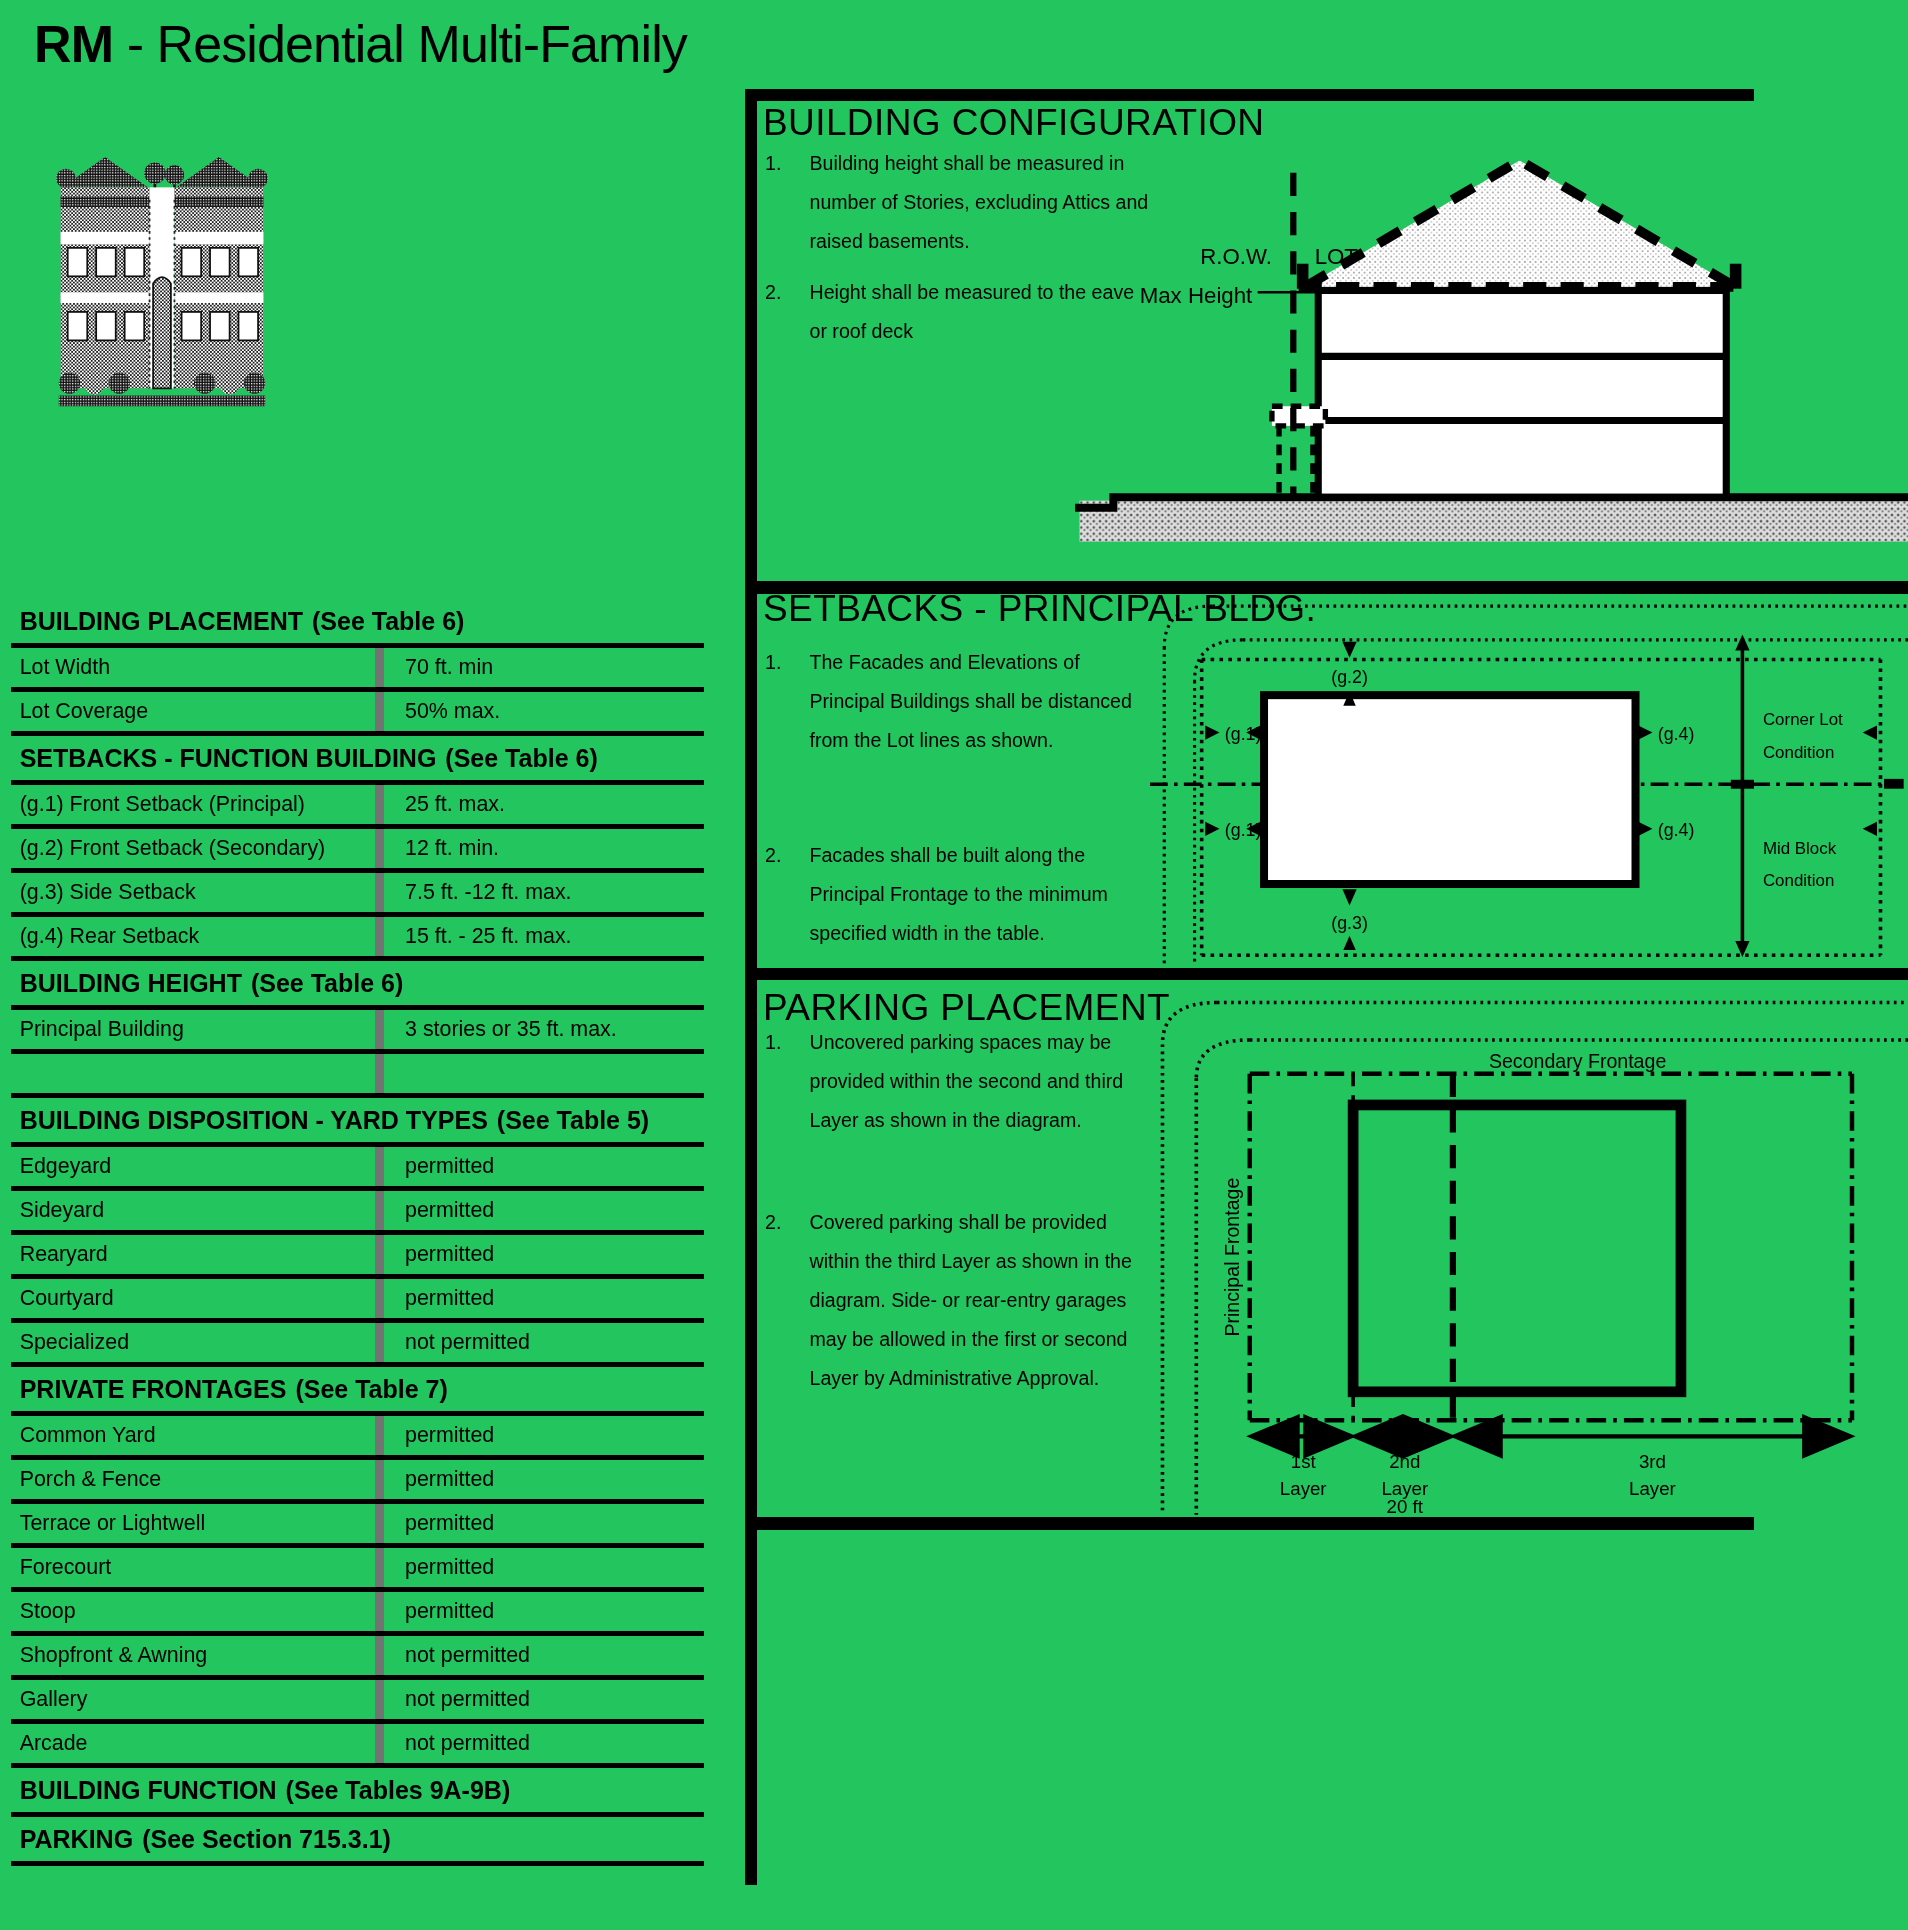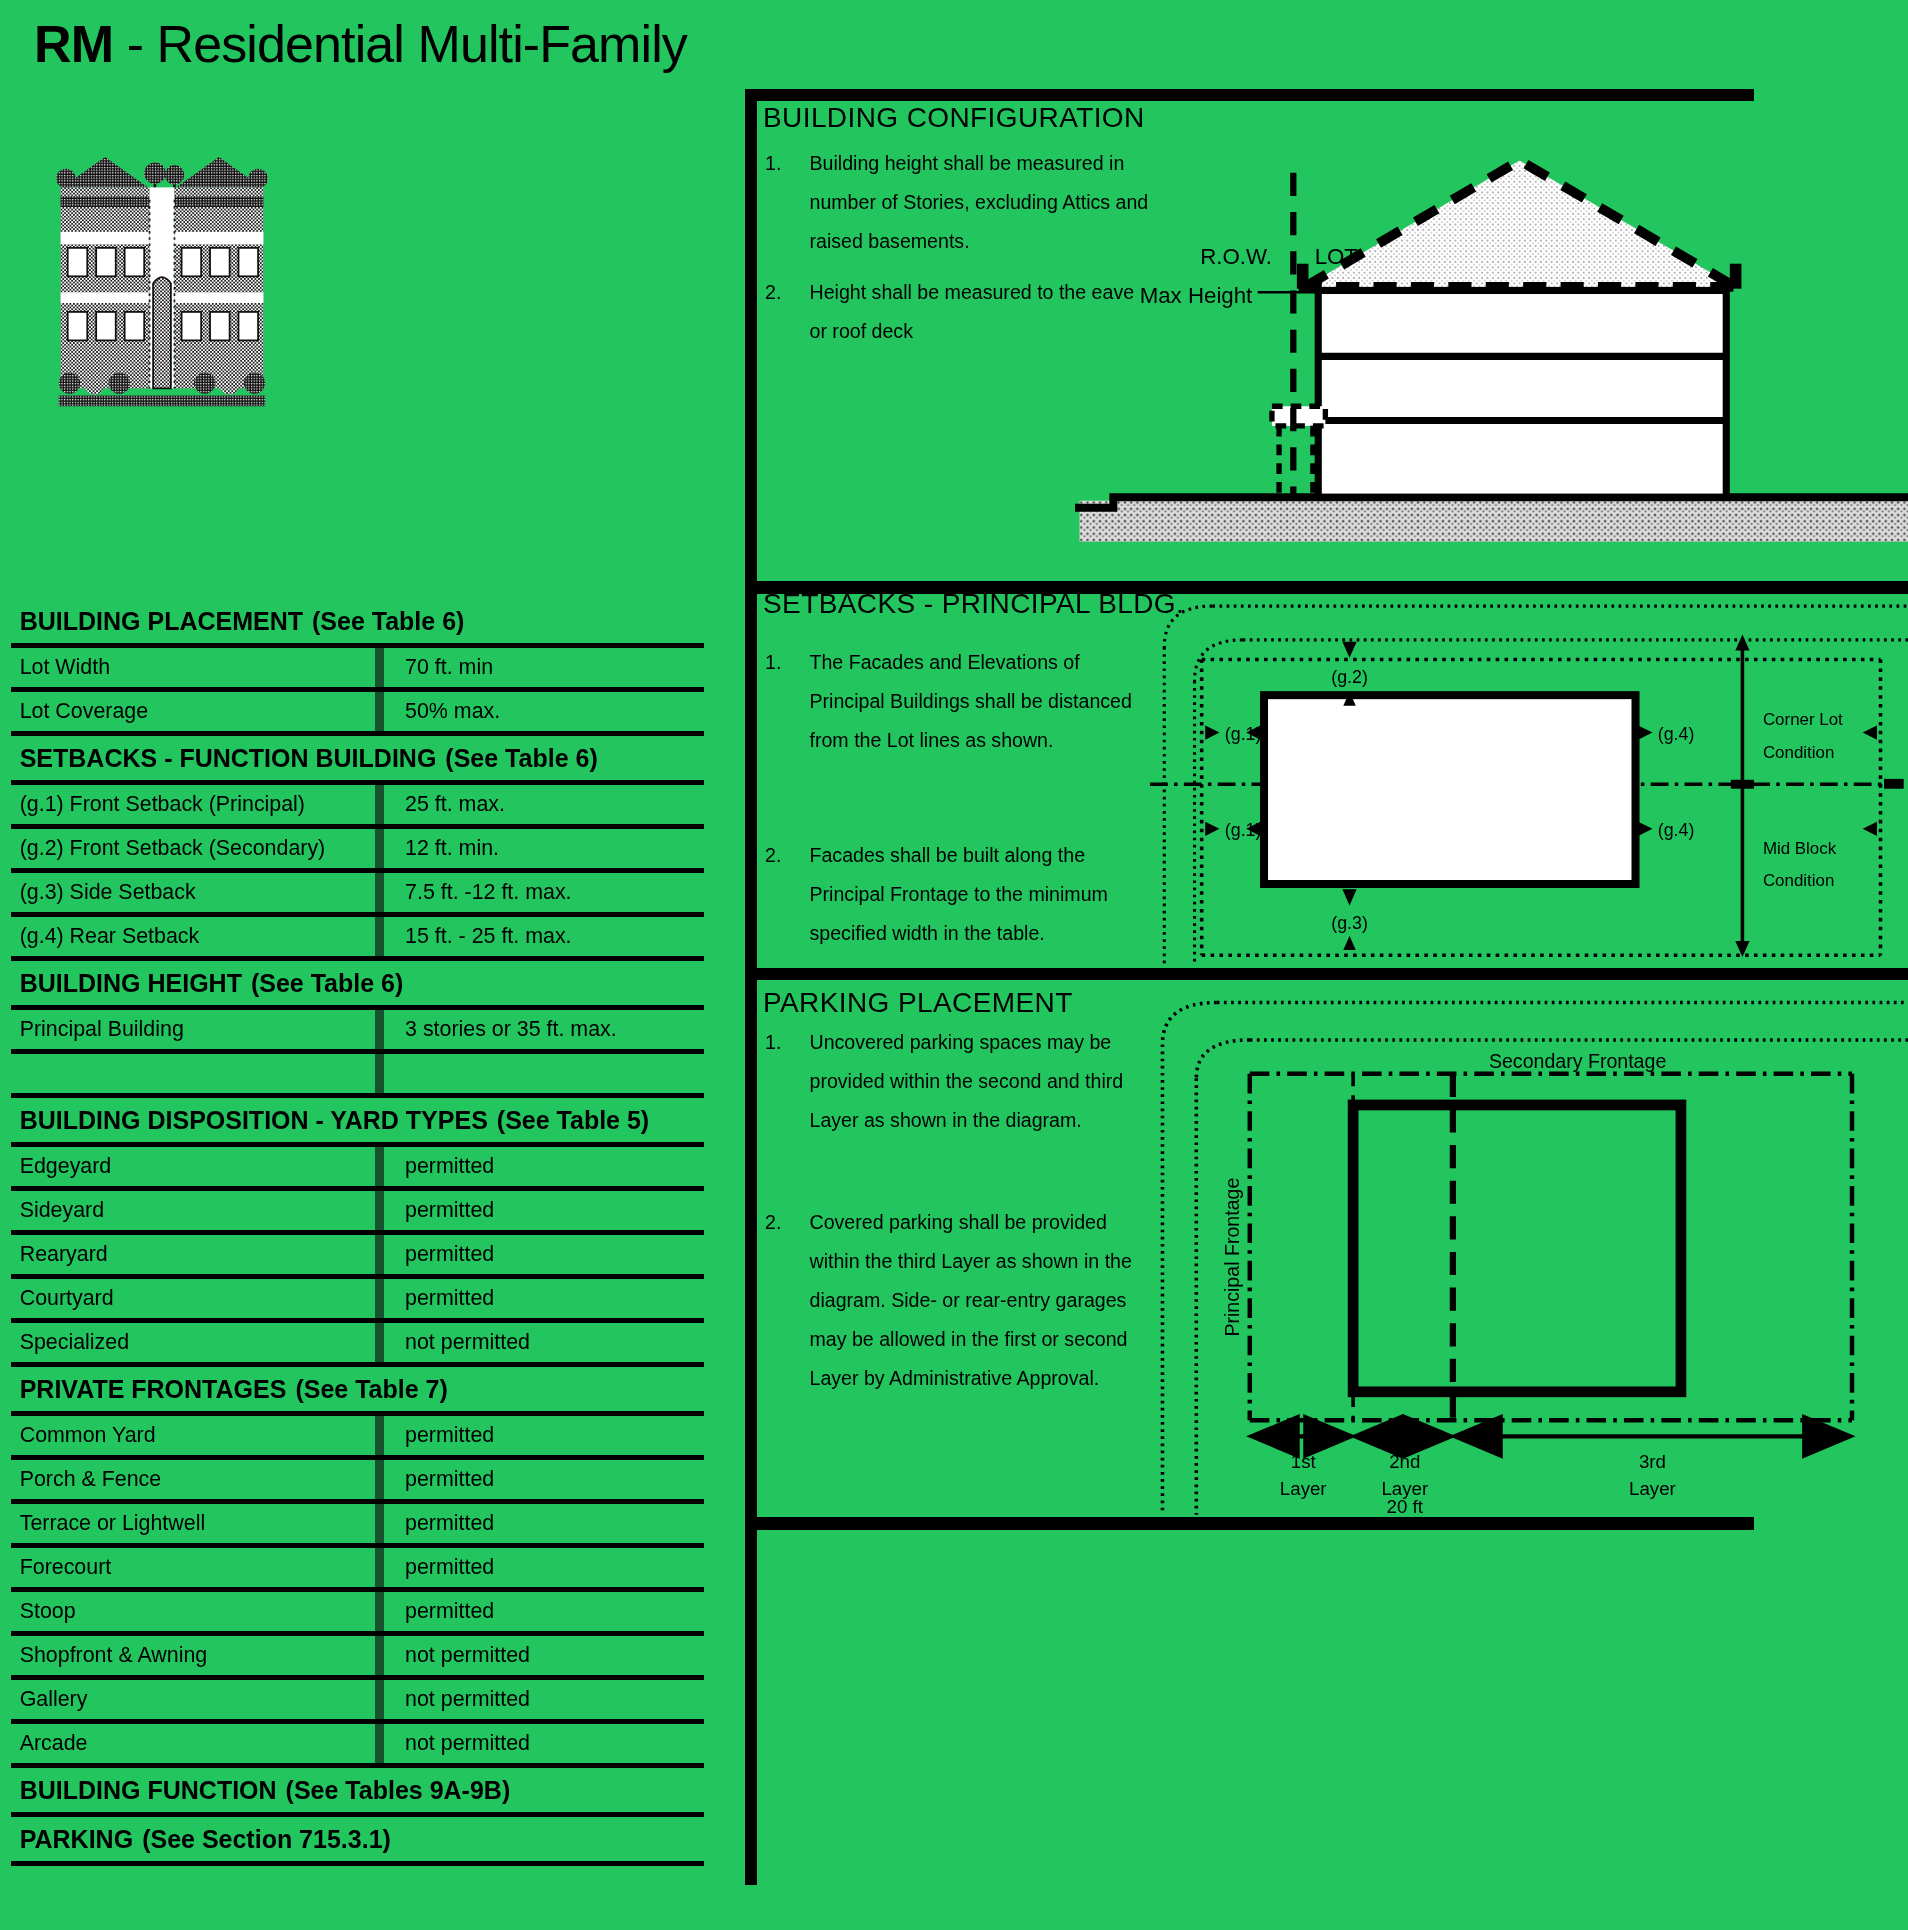--- a/index.html
+++ b/index.html
@@ -9,32 +9,32 @@
 
   
   .doc-title{left:34px;top:14.3px;font-size:52px;letter-spacing:-0.9px;white-space:nowrap;}
   .doc-title .code{font-weight:700;}
 
   
   .ltable{left:10.7px;top:599px;width:693px;}
   .t-sec{height:44px;border-bottom:5.3px solid #000;display:flex;align-items:center;
          padding-left:9px;font-size:25px;font-weight:700;gap:9px;white-space:nowrap;}
   .t-row{height:39px;border-bottom:5.3px solid #000;display:flex;font-size:21.4px;}
-  .t-row .cl{width:355px;border-right:9px solid #14532d;display:flex;align-items:center;
+  .t-row .cl{width:355px;border-right:9px solid #737373;display:flex;align-items:center;
              padding-left:9px;white-space:nowrap;}
   .t-row .cv{flex:1;display:flex;align-items:center;padding-left:21.4px;white-space:nowrap;}
 
   
   .rcol-border{left:745px;top:89px;width:11.6px;height:1796px;background:#000;}
   .rcol-top{left:745px;top:89px;width:1009px;height:11.6px;background:#000;}
   .sep1{left:745px;top:581px;width:1164px;height:12.5px;background:#000;}
   .sep2{left:745px;top:968px;width:1164px;height:11.6px;background:#000;}
   .sep3{left:745px;top:1517px;width:1009px;height:12.5px;background:#000;}
 
-  .rsec-title{font-size:28px;letter-spacing:0.4px;white-space:nowrap;}
+  .rsec-title{font-size:37px;letter-spacing:0.4px;white-space:nowrap;}
   .item{display:flex;gap:12.5px;font-size:19.6px;line-height:39px;}
   .item .no{width:32px;flex:none;}
   .item .tx div{white-space:nowrap;}
 
   svg text{font-family:"Liberation Sans","DejaVu Sans",sans-serif;fill:#000;}
 </style>
 </head>
 <body>
 
 <div class="page">

